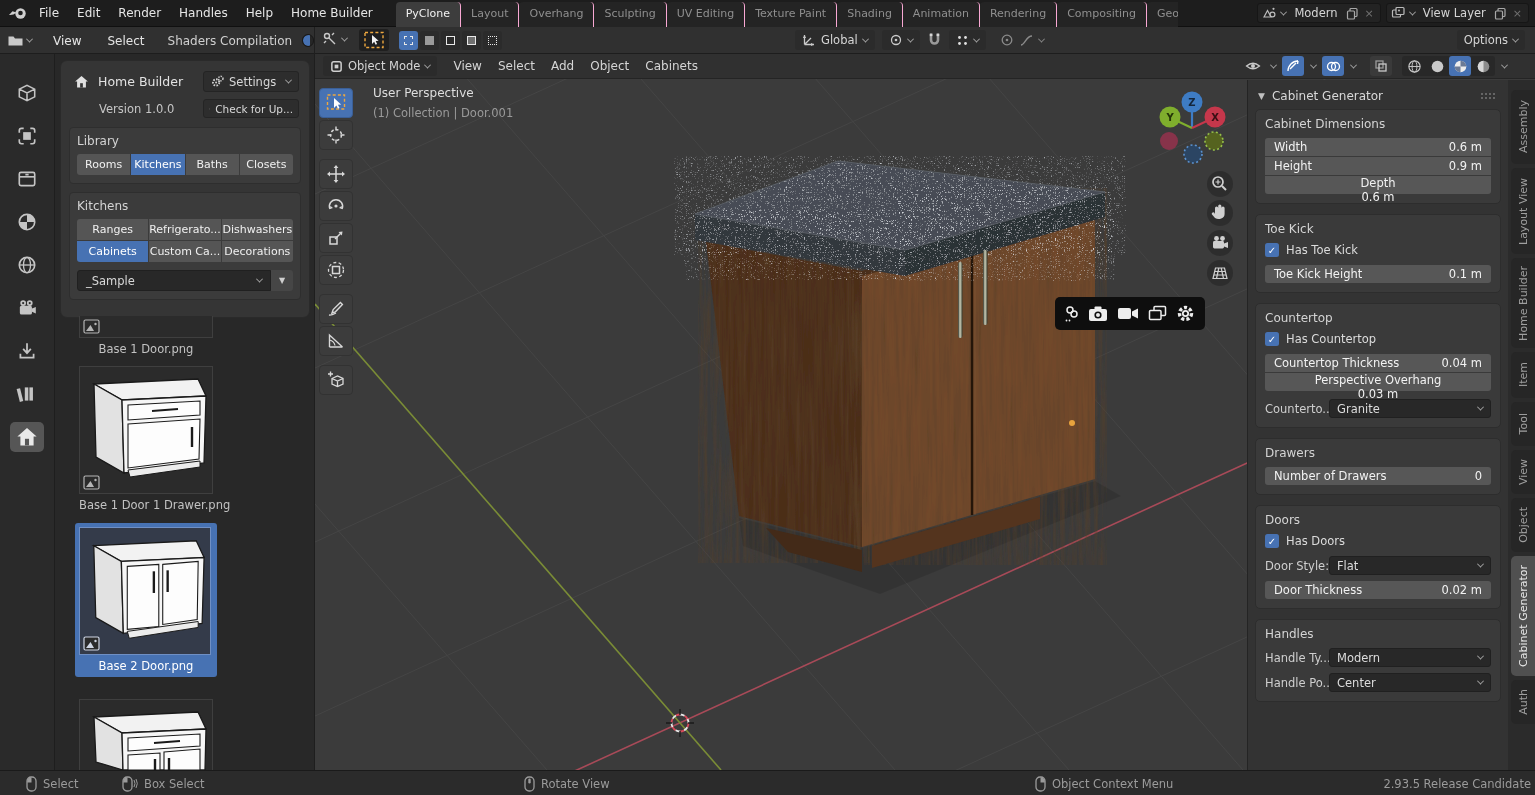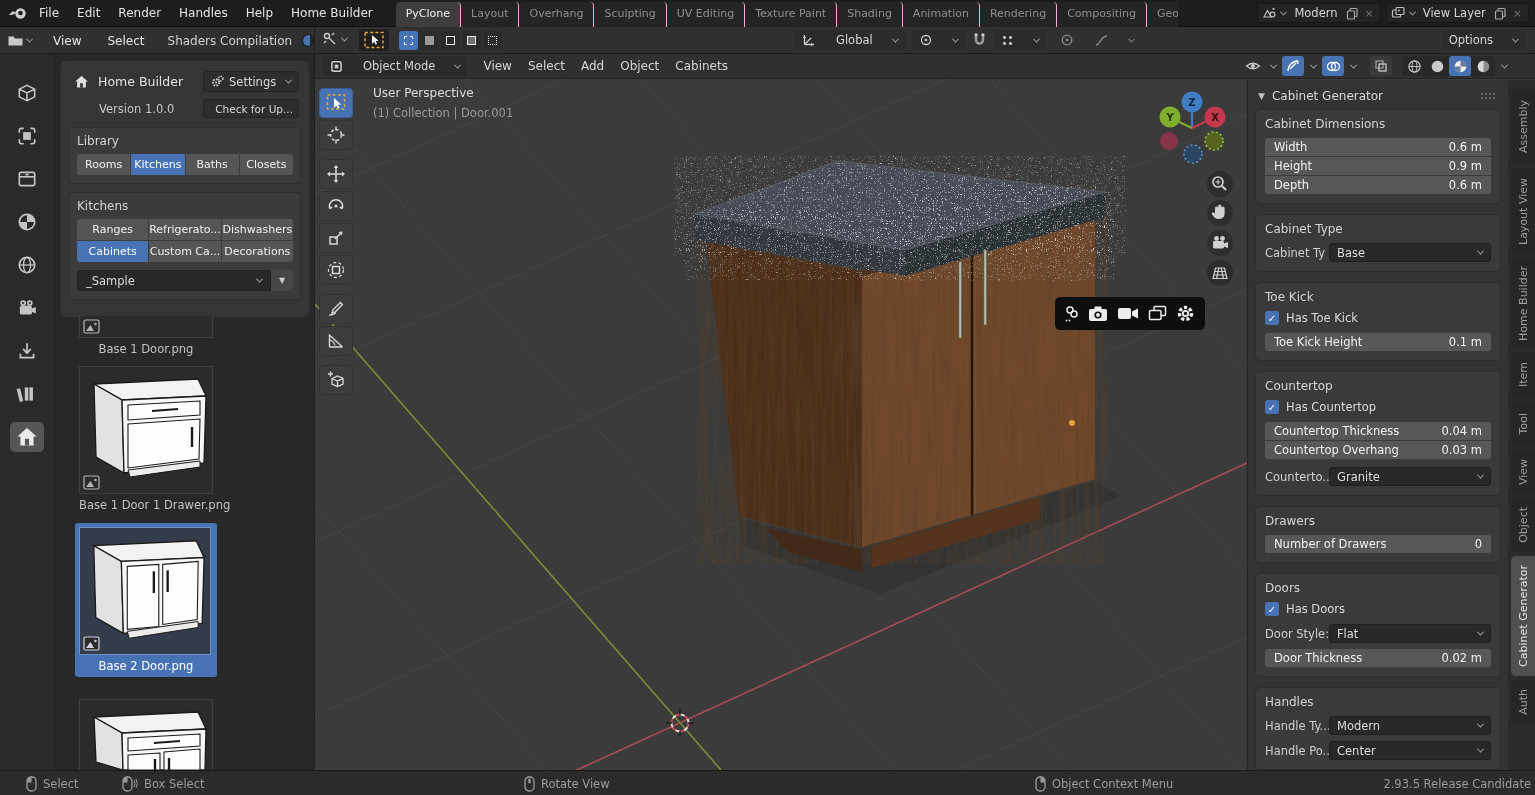--- a/index.html
+++ b/index.html
@@ -24,21 +24,21 @@
   .row2 { position:absolute; left:0; top:27px; width:1535px; height:27px; background:#303030; border-bottom:1px solid #1d1d1d; }
   .ab-header { position:absolute; left:0; top:0; width:315px; height:27px; display:flex; align-items:center; border-right:1px solid #1f1f1f; }
   .ts-bar { position:absolute; left:315px; top:0; width:1220px; height:27px; }
   .progress-pill { width:26px; height:13px; background:#262626; border:1px solid #191919; border-radius:7px; overflow:hidden; display:flex; }
   .progress-fill { width:7px; height:100%; background:var(--accent); border-radius:7px 0 0 7px; }
   .mode-btns { display:flex; gap:2px; }
   .mode-btn { width:19px; height:19px; background:#2b2b2b; border-radius:3px; display:flex; align-items:center; justify-content:center; }
   .mode-btn.active { background:var(--accent); }
   .msq { width:9px; height:9px; border:1.2px dashed #e8e8e8; }
   .msq.solid { border-style:solid; }
-  .pill { display:flex; align-items:center; gap:20px; height:20px; background:#2b2b2b; border-radius:3px; padding:0 7px; color:#d5d5d5; font-size:11.5px; }
+  .pill { display:flex; align-items:center; gap:5px; height:20px; background:#2b2b2b; border-radius:3px; padding:0 7px; color:#d5d5d5; font-size:11.5px; }
   .active-tool-swatch { width:30px; height:22px; background:#1f1f1f; border-radius:3px; display:flex; align-items:center; justify-content:center; }
 
   
   .rail { position:absolute; left:0; top:54px; width:55px; height:716px; background:#2a2a2a; border-right:1px solid #1e1e1e; display:flex; flex-direction:column; align-items:center; padding-top:24px; }
   .rail-btn { width:34px; height:30px; display:flex; align-items:center; justify-content:center; margin-bottom:13px; border-radius:5px; color:#c4c4c4; }
   .rail-btn.active { background:#565656; color:#f2f2f2; }
 
   
   .leftcol { position:absolute; left:55px; top:54px; width:260px; height:716px; background:#282828; border-right:1px solid #1e1e1e; overflow:hidden; }
   .hb-panel { position:absolute; left:5px; top:6px; width:250px; height:258px; background:#353535; border:1px solid #2a2a2a; border-radius:7px; }
@@ -79,21 +79,21 @@
   .shading-seg { display:flex; background:#282828; border-radius:3px; height:20px; align-items:center; padding:0 1px; gap:1px; }
 
   
   .npanel { position:absolute; left:933px; top:26px; width:260px; height:690px; background:#333333; overflow:hidden; box-shadow:-1px 0 0 #242424; }
   .np-header { display:flex; align-items:center; padding:9px 10px 6px 10px; color:#d8d8d8; }
   .np-box { background:#3a3a3a; border:1px solid #2d2d2d; border-radius:5px; margin:0 7px 10px 7px; padding:7px 9px 9px 9px; }
   .np-title { font-size:12px; color:#d4d4d4; margin-bottom:7px; }
   .slider-stack { display:flex; flex-direction:column; gap:1px; }
   .slider { display:flex; justify-content:space-between; align-items:center; height:18px; background:#575757; padding:0 9px; font-size:11.5px; color:#f2f2f2; }
   .slider-stack .slider:first-child { border-radius:3px 3px 0 0; }
-  .slider-stack .slider:last-child { border-radius:0 0 3px 3px; }
+  .slider-stack .slider:last-child { border-radius:0 0 3px 3px;flex-direction:column; }
   .slider.single { border-radius:3px; }
   .cb-row { display:flex; align-items:center; gap:7px; margin-bottom:8px; }
   .cb { width:14px; height:14px; background:var(--accent); border-radius:2.5px; color:#fff; font-size:10px; display:flex; align-items:center; justify-content:center; }
   .cb-label { font-size:11.5px; color:#dcdcdc; }
   .dd-row { display:flex; align-items:center; margin-bottom:6px; }
   .dd-row .lbl { width:64px; flex:none; font-size:11.5px; color:#cfcfcf; white-space:nowrap; overflow:hidden; }
   .dd-field { flex:1; display:flex; align-items:center; justify-content:space-between; height:19px; background:#282828; border:1px solid #202020; border-radius:3px; padding:0 7px; color:#dcdcdc; font-size:11.5px; }
 
   
   .tabstrip { position:absolute; left:1193px; top:26px; width:27px; height:690px; background:#2b2b2b; padding-top:10px; display:flex; flex-direction:column; gap:4px; }
@@ -754,30 +754,20 @@
               <span>Height</span>
               <span>0.9 m</span>
             </div>
           <div class="slider">
               <span>Depth</span>
               <span>0.6 m</span>
             </div>
         </div>
       </div>
 
-      <div class="np-box">
-        <div class="np-title">Cabinet Type</div>
-        <div class="dd-row" style="margin-bottom:0">
-          <span class="lbl">Cabinet Ty</span>
-          <div class="dd-field">
-              <span>Base</span>
-              <span class="chev"></span>
-            </div>
-        </div>
-      </div>
 
       <div class="np-box">
         <div class="np-title">Toe Kick</div>
         <div class="cb-row">
             <div class="cb">✓</div>
             <span class="cb-label">Has Toe Kick</span>
           </div>
         <div class="slider single">
             <span>Toe Kick Height</span>
             <span>0.1 m</span>
@@ -789,21 +779,21 @@
         <div class="cb-row">
             <div class="cb">✓</div>
             <span class="cb-label">Has Countertop</span>
           </div>
         <div class="slider-stack" style="margin-bottom:8px">
           <div class="slider">
               <span>Countertop Thickness</span>
               <span>0.04 m</span>
             </div>
           <div class="slider">
-              <span>Countertop Overhang</span>
+              <span>Perspective Overhang</span>
               <span>0.03 m</span>
             </div>
         </div>
         <div class="dd-row" style="margin-bottom:0">
           <span class="lbl">Counterto...</span>
           <div class="dd-field">
               <span>Granite</span>
               <span class="chev"></span>
             </div>
         </div>

